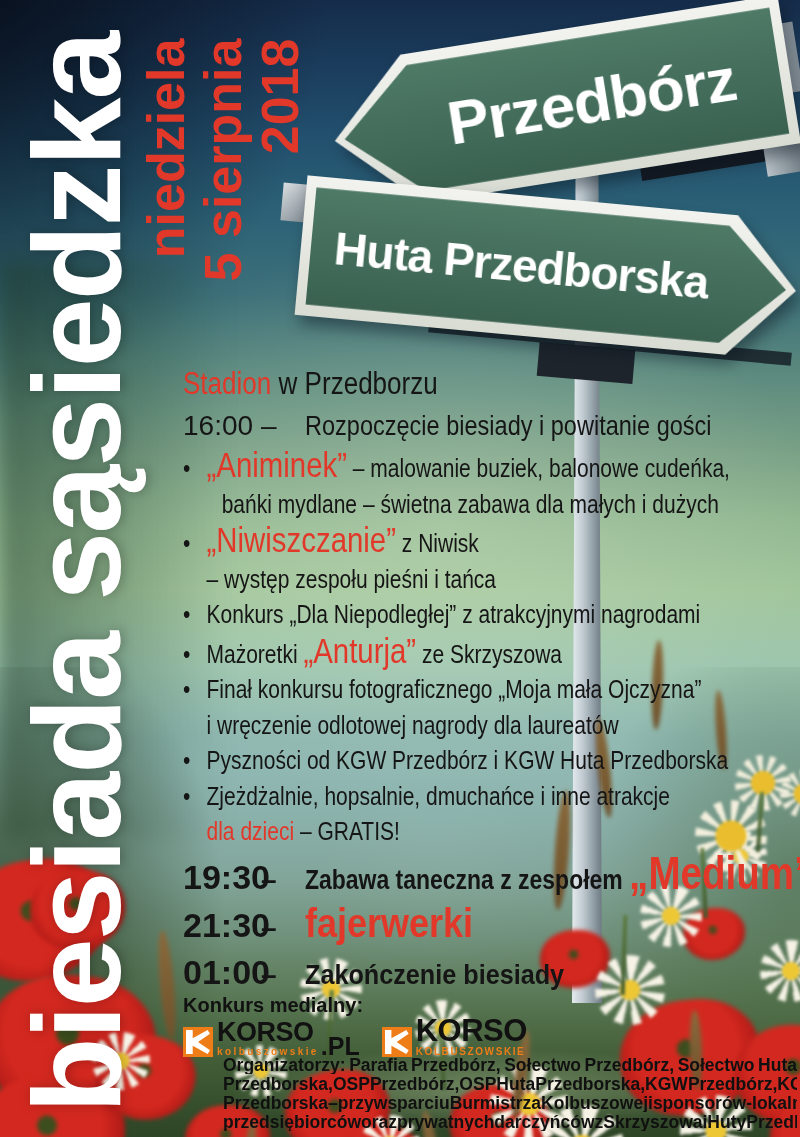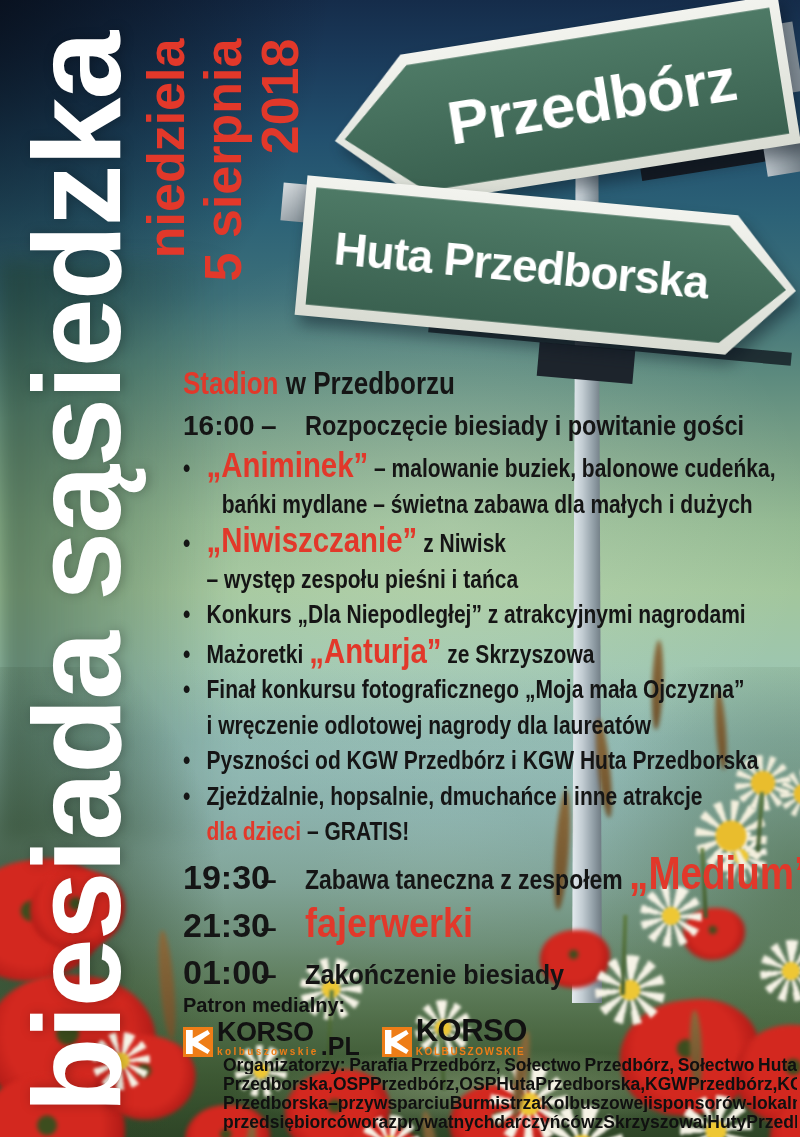--- a/index.html
+++ b/index.html
@@ -47,21 +47,21 @@
     background:linear-gradient(180deg,#4e7a66,#3a6150);color:#fff;font-weight:700;}
   .g-left{clip-path:polygon(0 50%,16.5% 1%,100% 1%,100% 99%,16.5% 99%);padding-left:13%;font-size:62px;letter-spacing:-1px;}
   .g-right{clip-path:polygon(0 1%,87% 1%,100% 50%,87% 99%,0 99%);padding-right:11%;font-size:46px;letter-spacing:-1px;}
   
   .vtitle{position:absolute;left:77px;top:573px;transform:translate(-50%,-50%) rotate(-90deg);
     font-size:124px;font-weight:700;color:#fff;white-space:nowrap;letter-spacing:-2px;z-index:7;
     text-shadow:0 2px 12px rgba(0,0,0,.25);}
   .vdate{position:absolute;left:224px;top:160px;transform:translate(-50%,-50%) rotate(-90deg);
     font-size:52px;font-weight:700;color:#e2382a;line-height:1.1;text-align:right;white-space:nowrap;z-index:7;}
   
-  .program{position:absolute;left:183px;top:366px;width:614px;z-index:6;font-weight:700;color:#151515;}
+  .program{position:absolute;left:183px;top:366px;width:614px;z-index:6;font-weight:400;color:#151515;}
   .venue{font-size:31px;margin-bottom:8px;white-space:nowrap;transform:scaleX(.84);transform-origin:0 50%;}
   .hl{color:#e2382a;}
   .row{display:flex;align-items:baseline;margin-bottom:7px;}
   .time{font-size:28px;width:78px;flex:none;}
   .dash{font-size:28px;width:44px;flex:none;text-align:left;}
   .txt{font-size:28px;white-space:nowrap;display:inline-block;transform:scaleX(.84);transform-origin:0 50%;}
   .pheader{font-size:29px;margin-bottom:9px;}
   .item{font-size:25px;line-height:1.26;margin-bottom:4px;white-space:nowrap;
     transform:scaleX(.84);transform-origin:0 50%;}
   .item .bullet{display:inline-block;width:28px;}
@@ -226,21 +226,21 @@
         <span class="dash">–</span>
         <span class="txt"><span class="s-redlg">fajerwerki</span></span>
       </div>
       <div class="row sc90">
         <span class="time">01:00</span>
         <span class="dash">–</span>
         <span class="txt"><span class="s-plain">Zakończenie biesiady</span></span>
       </div>
     </div>
 
-  <div class="patron">Patron medialny:</div>
+  <div class="patron">Konkurs medialny:</div>
 
   <div class="logos">
     <div class="logo">
       <div class="kicon"></div>
       <div class="ktext">
         <span class="kbrand">KORSO</span>
         <span class="ksub">kolbuszowskie</span>
       </div>
       <span class="kpl">.PL</span>
     </div>

